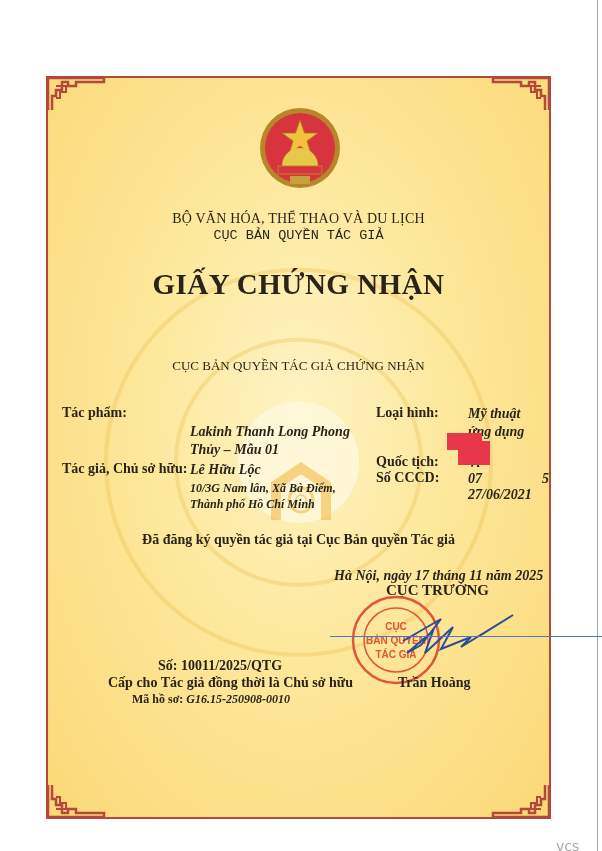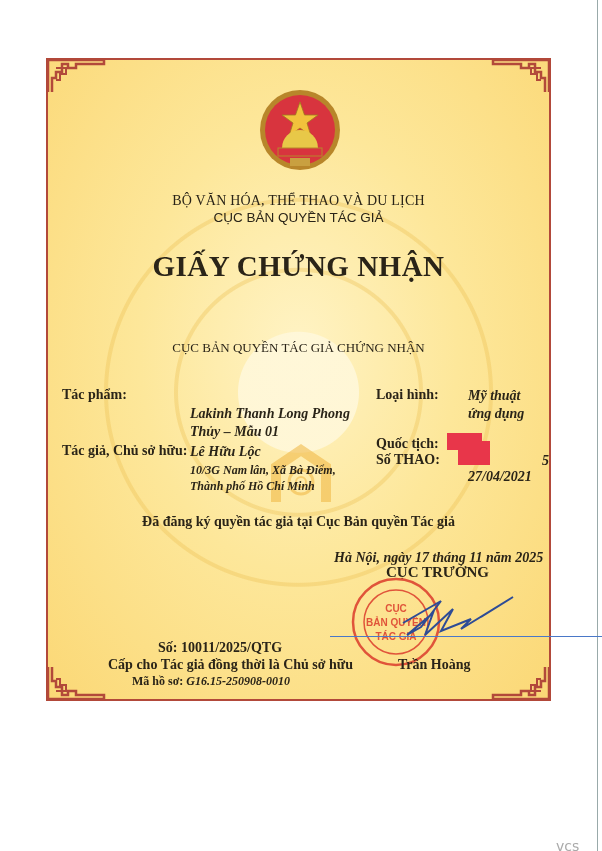--- a/index.html
+++ b/index.html
@@ -1,34 +1,34 @@
 <!DOCTYPE html>
 <html><head>
 <meta charset="utf-8">
 <style>
   html,body{margin:0;padding:0;}
   body{width:602px;height:851px;background:#ffffff;position:relative;overflow:hidden;font-family:"Liberation Serif","DejaVu Serif",serif;color:#2a2418;}
-  .cert{position:absolute;left:46px;top:58px;width:505px;height:643px;
+  .cert{position:absolute;left:46px;top:76px;width:505px;height:743px;
     background:
       radial-gradient(circle at 50% 52%, rgba(255,248,220,0.85) 0 60px, rgba(255,238,170,0.0) 61px),
       radial-gradient(circle at 50% 52%, rgba(240,200,90,0.0) 0 120px, rgba(235,190,80,0.35) 121px 124px, rgba(0,0,0,0) 125px),
       radial-gradient(circle at 50% 52%, rgba(0,0,0,0) 0 190px, rgba(235,190,80,0.35) 191px 194px, rgba(0,0,0,0) 195px),
       radial-gradient(ellipse at 50% 45%, #fff3c4 0%, #fde79a 45%, #fbd876 100%);
     border:2px solid #b2493a; box-sizing:border-box;}
   .corner{position:absolute;width:60px;height:36px;}
   .corner svg{display:block}
   .tl{left:-2px;top:-2px}
   .tr{right:-2px;top:-2px;transform:scaleX(-1)}
   .bl{left:-2px;bottom:-2px;transform:scaleY(-1)}
   .br{right:-2px;bottom:-2px;transform:scale(-1,-1)}
   .emblem{position:absolute;left:206px;top:26px;width:92px;height:92px}
   .abs{position:absolute;white-space:nowrap}
   .center{left:0;right:0;text-align:center}
   .ministry{top:133px;font-size:14px;letter-spacing:0.2px}
-  .dept{top:150px;font-family:Liberation Sans, sans-serif;font-size:13.5px}
+  .dept{top:150px;font-family:Liberation Mono, monospace;font-size:13.5px}
   .title1{top:190px;font-size:29px;font-weight:bold;letter-spacing:0.5px}
   .title2{top:221px;font-size:25px;font-weight:bold;letter-spacing:0.8px}
   .certifies{top:280px;font-size:13px}
   .lbl{font-weight:bold;font-size:14px}
   .val{font-weight:bold;font-style:italic;font-size:14px;line-height:18px}
   .valsm{font-weight:bold;font-style:italic;font-size:12px;line-height:16px}
   .watermark{position:absolute;left:218px;top:382px;width:70px;height:70px;opacity:0.55}
   .redact1{position:absolute;left:447px;top:433px;width:35px;height:17px;background:#e8364a}
   .redact2{position:absolute;left:458px;top:441px;width:32px;height:24px;background:#e8364a}
   .registered{top:456px;font-size:14px;font-weight:bold}
@@ -108,24 +108,24 @@
   <div class="abs val" style="left:420px;top:327px">Mỹ thuật</div>
   <div class="abs val" style="left:420px;top:345px">ứng dụng</div>
 
   <div class="abs lbl" style="left:14px;top:383px">Tác giả, Chủ sở hữu:</div>
   <div class="abs val" style="left:142px;top:383px">Lê Hữu Lộc</div>
   <div class="abs valsm" style="left:142px;top:402px">10/3G Nam lân, Xã Bà Điểm,</div>
   <div class="abs valsm" style="left:142px;top:418px">Thành phố Hồ Chí Minh</div>
 
   <div class="abs lbl" style="left:328px;top:376px">Quốc tịch:</div>
   <div class="abs val" style="left:420px;top:376px">Vi</div>
-  <div class="abs lbl" style="left:328px;top:392px">Số THAO:</div>
+  <div class="abs lbl" style="left:328px;top:392px">Số CCCD:</div>
   <div class="abs val" style="left:420px;top:392px">07</div>
   <div class="abs val" style="left:494px;top:392px">5</div>
-  <div class="abs val" style="left:420px;top:408px">27/04/2021</div>
+  <div class="abs val" style="left:420px;top:408px">27/06/2021</div>
 </div>
 
 <div class="redact1"></div>
 <div class="redact2"></div>
 
 <div class="cert" style="background:none;border:none">
   <div class="abs center registered">Đã đăng ký quyền tác giả tại Cục Bản quyền Tác giả</div>
   <div class="abs date">Hà Nội, ngày 17 tháng 11 năm 2025</div>
   <div class="abs director">CỤC TRƯỞNG</div>
 

